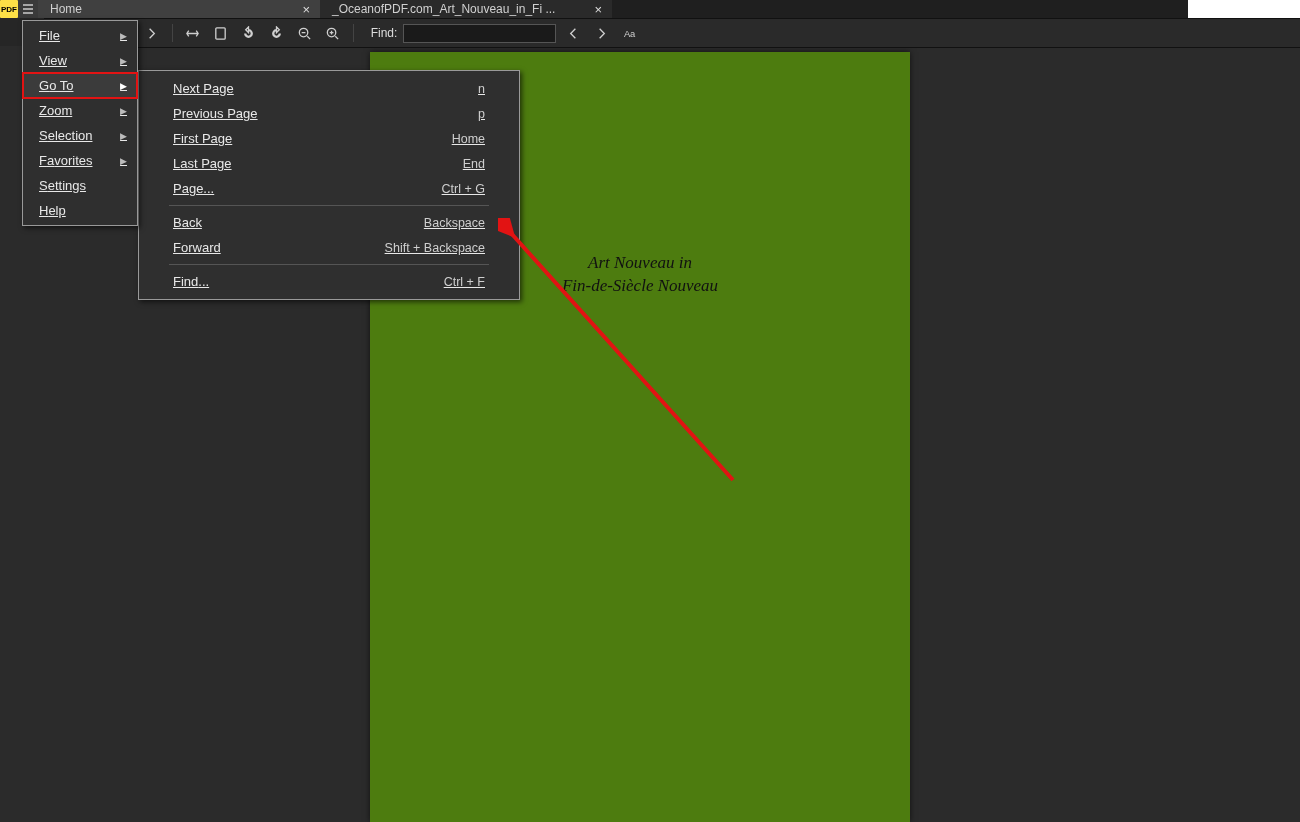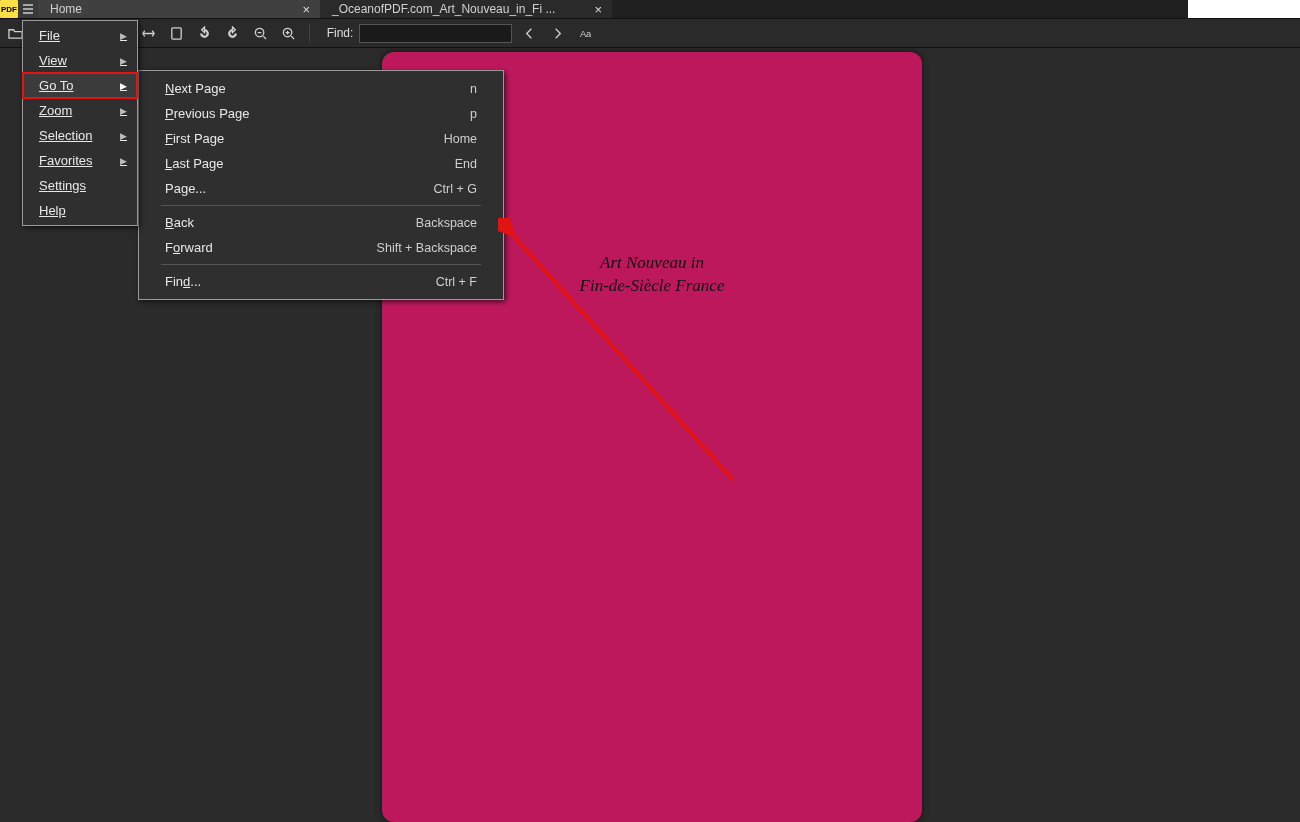--- a/index.html
+++ b/index.html
@@ -20,41 +20,41 @@
   
   .tabstrip{height:18px;background:#1f1f1f;display:flex;align-items:stretch;position:relative;}
   .app-icon{width:18px;height:18px;background:#fde047;color:#000;font-size:8px;font-weight:bold;display:flex;align-items:center;justify-content:center;border-radius:1px;}
   .menu-grip{width:20px;display:flex;align-items:center;justify-content:center;background:#3a3a3a;}
   .menu-grip svg{width:12px;height:12px;}
   .tab{display:flex;align-items:center;padding:0 10px 0 12px;min-width:260px;color:#d0d0d0;font-size:12px;position:relative;}
   .tab.active{background:#404040;}
   .tab .close{margin-left:auto;padding-left:10px;font-size:13px;color:#ddd;cursor:pointer;}
   .top-right-block{position:absolute;top:0;right:0;width:112px;height:18px;background:#ffffff;}
   
-  .toolbar{height:28px;background:#2a2a2a;border-top:1px solid #111;border-bottom:1px solid #111;display:flex;align-items:center;padding-left:4px;gap:6px;position:relative;z-index:1;}
+  .toolbar{height:28px;background:#2a2a2a;border-top:1px solid #111;border-bottom:1px solid #111;display:flex;align-items:center;padding-left:4px;gap:6px;position:relative;z-index:1;margin-left:44px;}
   .tool-btn{width:22px;height:22px;display:flex;align-items:center;justify-content:center;color:#84cc16;}
   .tool-btn svg{width:15px;height:15px;stroke:#cfcfcf;fill:none;stroke-width:1.4;}
   .pagecount{color:#ddd;font-size:12px;padding:0 2px;}
   .vsep{width:1px;height:18px;background:#444;margin:0 3px;}
   .find-label{font-size:12px;color:#ddd;margin-left:8px;}
   .find-input{width:145px;height:17px;background:#1a1a1a;border:1px solid #555;color:#eee;font-size:12px;padding:0 3px;}
   
   .canvas{position:absolute;top:46px;left:0;right:0;bottom:0;background:#2b2b2b;}
-  .page{position:absolute;left:382px;top:6px;width:540px;height:770px;background:#be185d;box-shadow:0 0 6px rgba(0,0,0,.6);border-radius:12px;}
+  .page{position:absolute;left:370px;top:6px;width:540px;height:770px;background:#4d7c0f;box-shadow:0 0 6px rgba(0,0,0,.6);}
   .page-title{position:absolute;top:200px;left:0;right:0;text-align:center;font-family:Georgia,"Times New Roman",serif;font-style:italic;font-size:17px;line-height:1.35;color:#111;}
   
   .menu{position:absolute;background:var(--menu-bg);border:1px solid #999;box-shadow:2px 2px 5px rgba(0,0,0,.6);padding:2px 0;}
   .menu.main{left:22px;top:20px;width:114px;z-index:20;text-decoration:underline;}
   .menu-item{display:flex;align-items:center;height:25px;padding:0 10px 0 16px;font-size:13px;color:var(--text);position:relative;white-space:nowrap;}
   .menu-item .arrow{margin-left:auto;font-size:9px;color:#bbb;}
   .menu-item.highlight{outline:2px solid var(--highlight-border);outline-offset:-1px;background:var(--highlight-bg);}
   .menu-item.highlight .arrow{color:#fff;}
   .mnemonic{text-decoration:underline;}
   
-  .menu.sub{left:138px;top:70px;width:348px;z-index:19;padding:5px 8px;}
+  .menu.sub{left:138px;top:70px;width:348px;z-index:19;padding:5px 16px;text-decoration:underline;}
   .sub-item{display:flex;align-items:center;height:25px;padding:0 18px 0 18px;font-size:13px;color:var(--text);}
   .sub-item .shortcut{margin-left:auto;color:#cfcfcf;font-size:12.5px;}
   .sub-sep{height:1px;background:var(--sep);margin:4px 14px;}
   
   .annot{position:absolute;pointer-events:none;z-index:30;}
 </style>
 </head>
 <body>
 
 <div class="tabstrip">
@@ -142,21 +142,21 @@
     <svg viewBox="0 0 16 16">
         <text x="2" y="12" font-size="10" fill="#cfcfcf" stroke="none">Aa</text>
       </svg>
   </div>
 </div>
 
 <div class="canvas">
   <div class="page">
     <div class="page-title">
       <span>Art Nouveau in</span><br>
-      <span>Fin-de-Siècle France</span>
+      <span>Fin-de-Siècle Nouveau</span>
     </div>
   </div>
 </div>
 
 <div class="menu main">
   <div class="menu-item">
     <span><span class="mnemonic">F</span>ile</span>
       <span class="arrow">▶</span>
   </div>
   <div class="menu-item">

